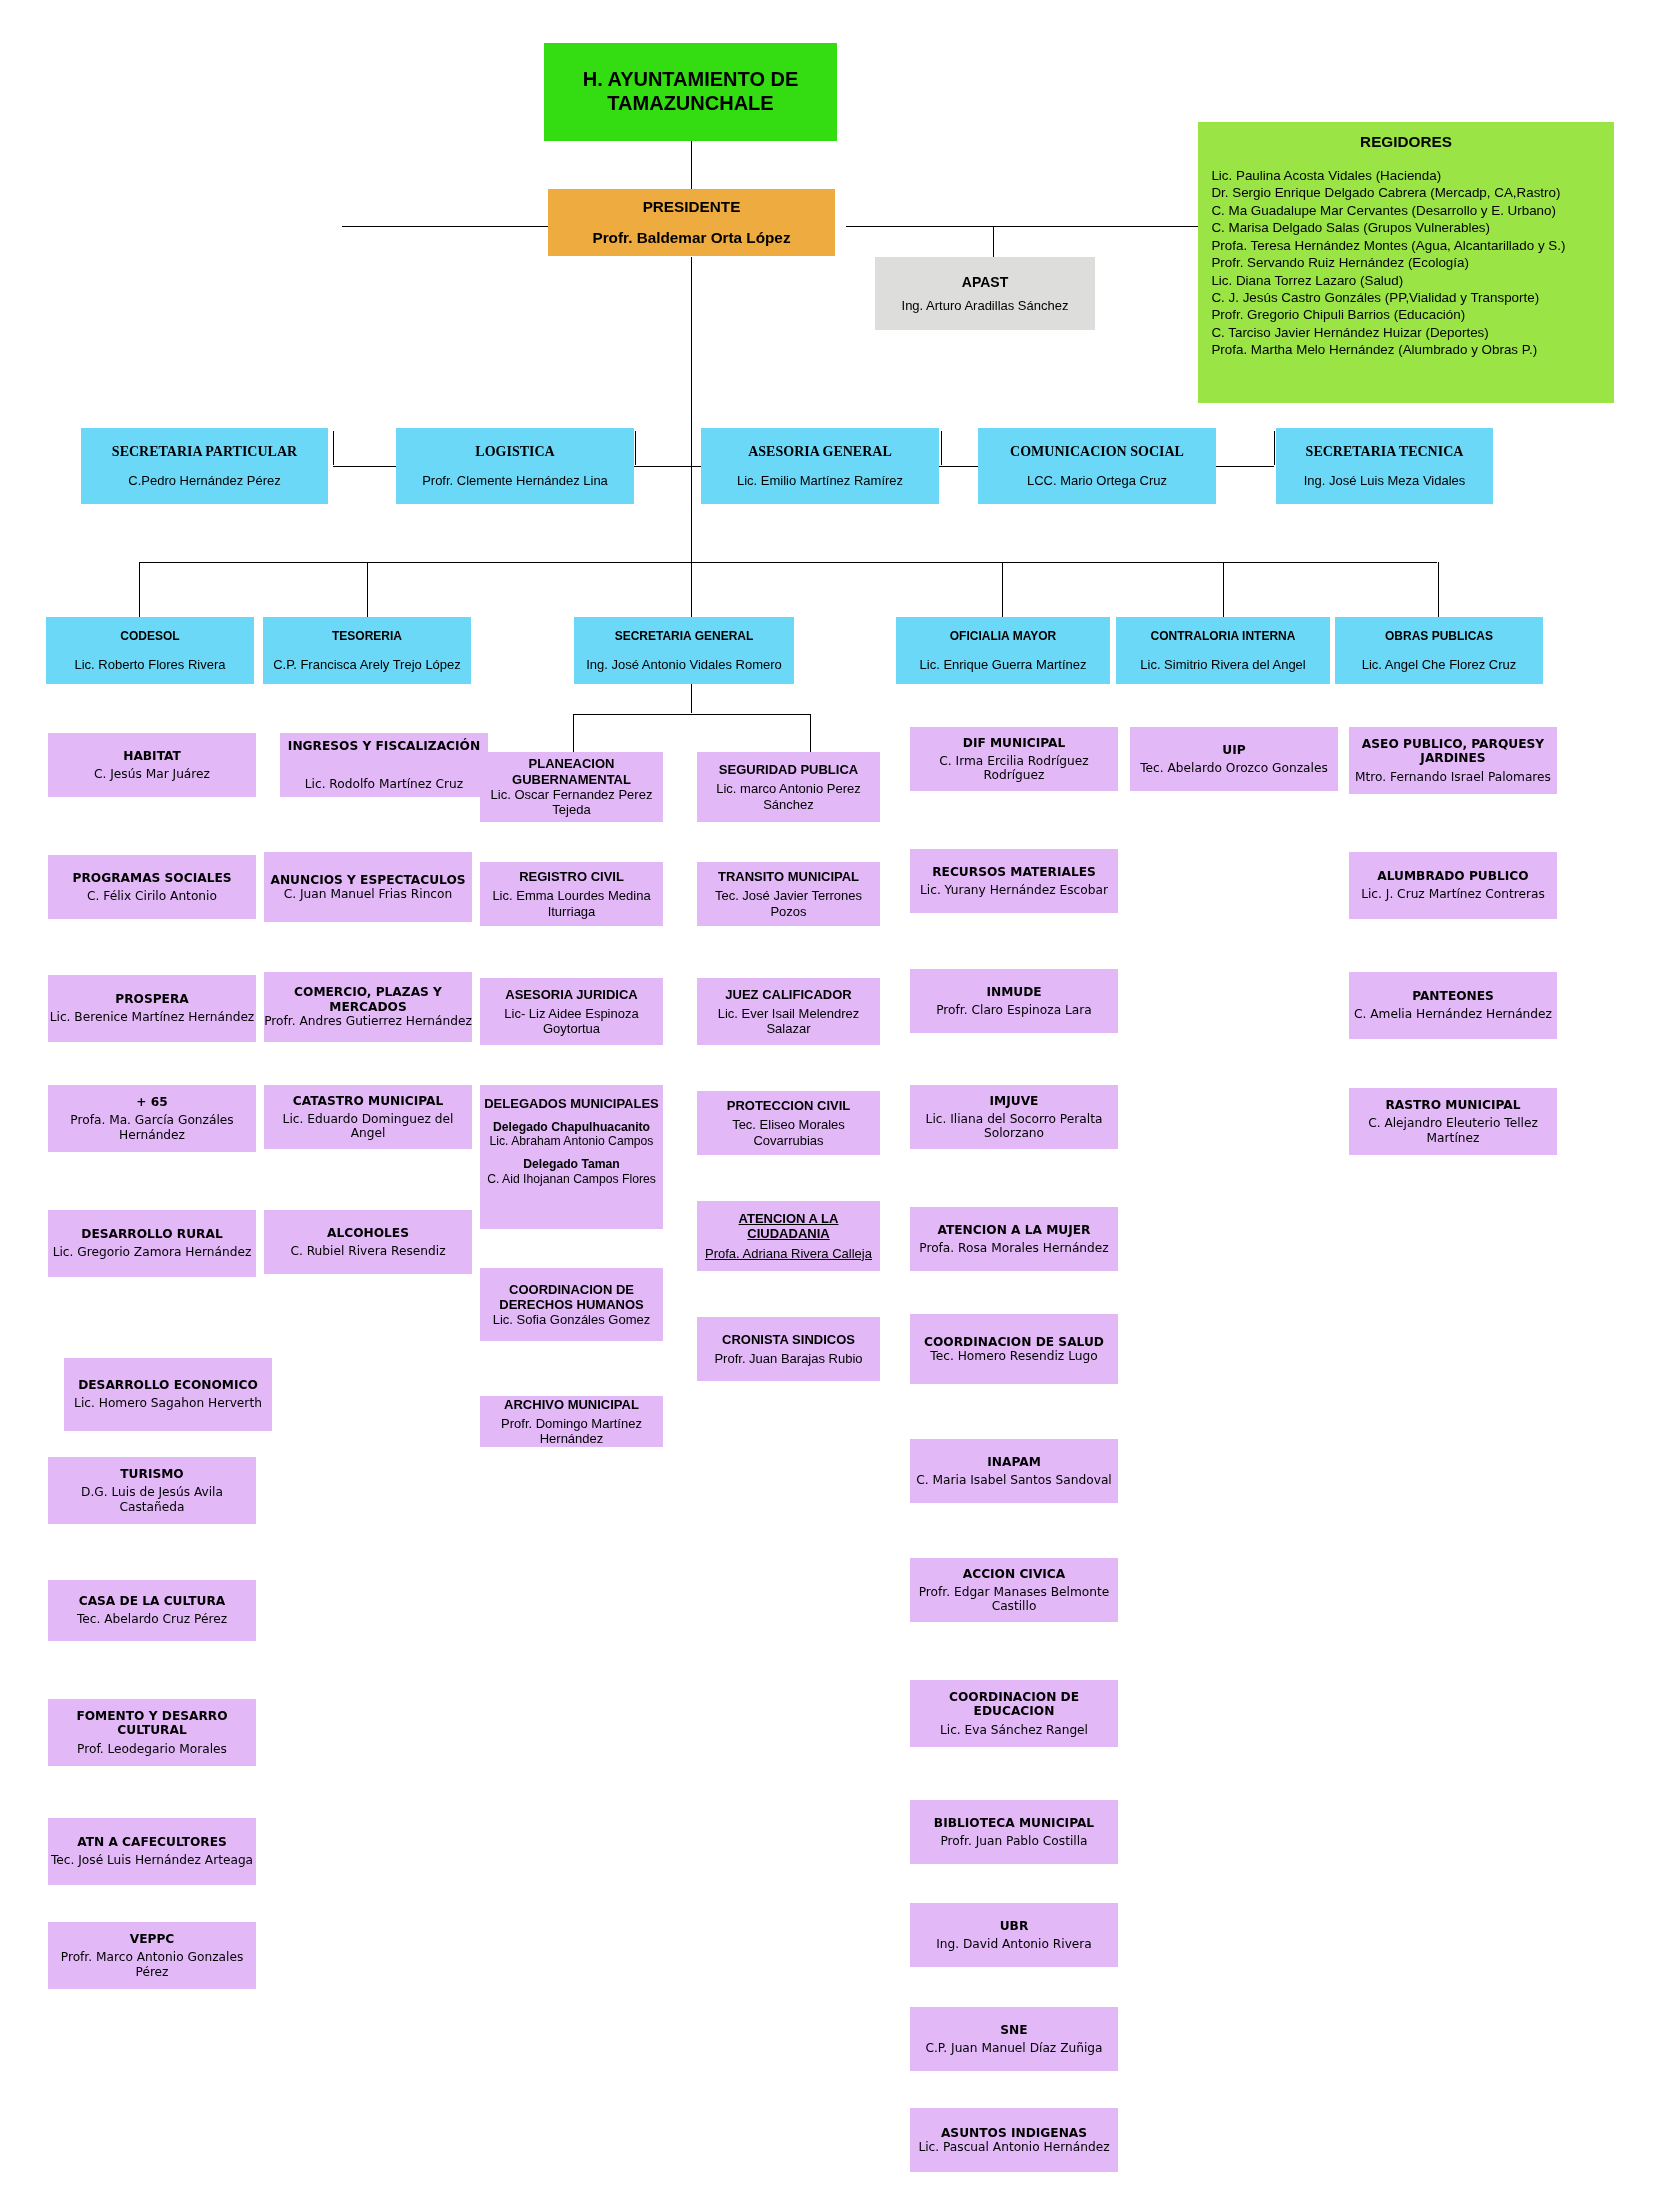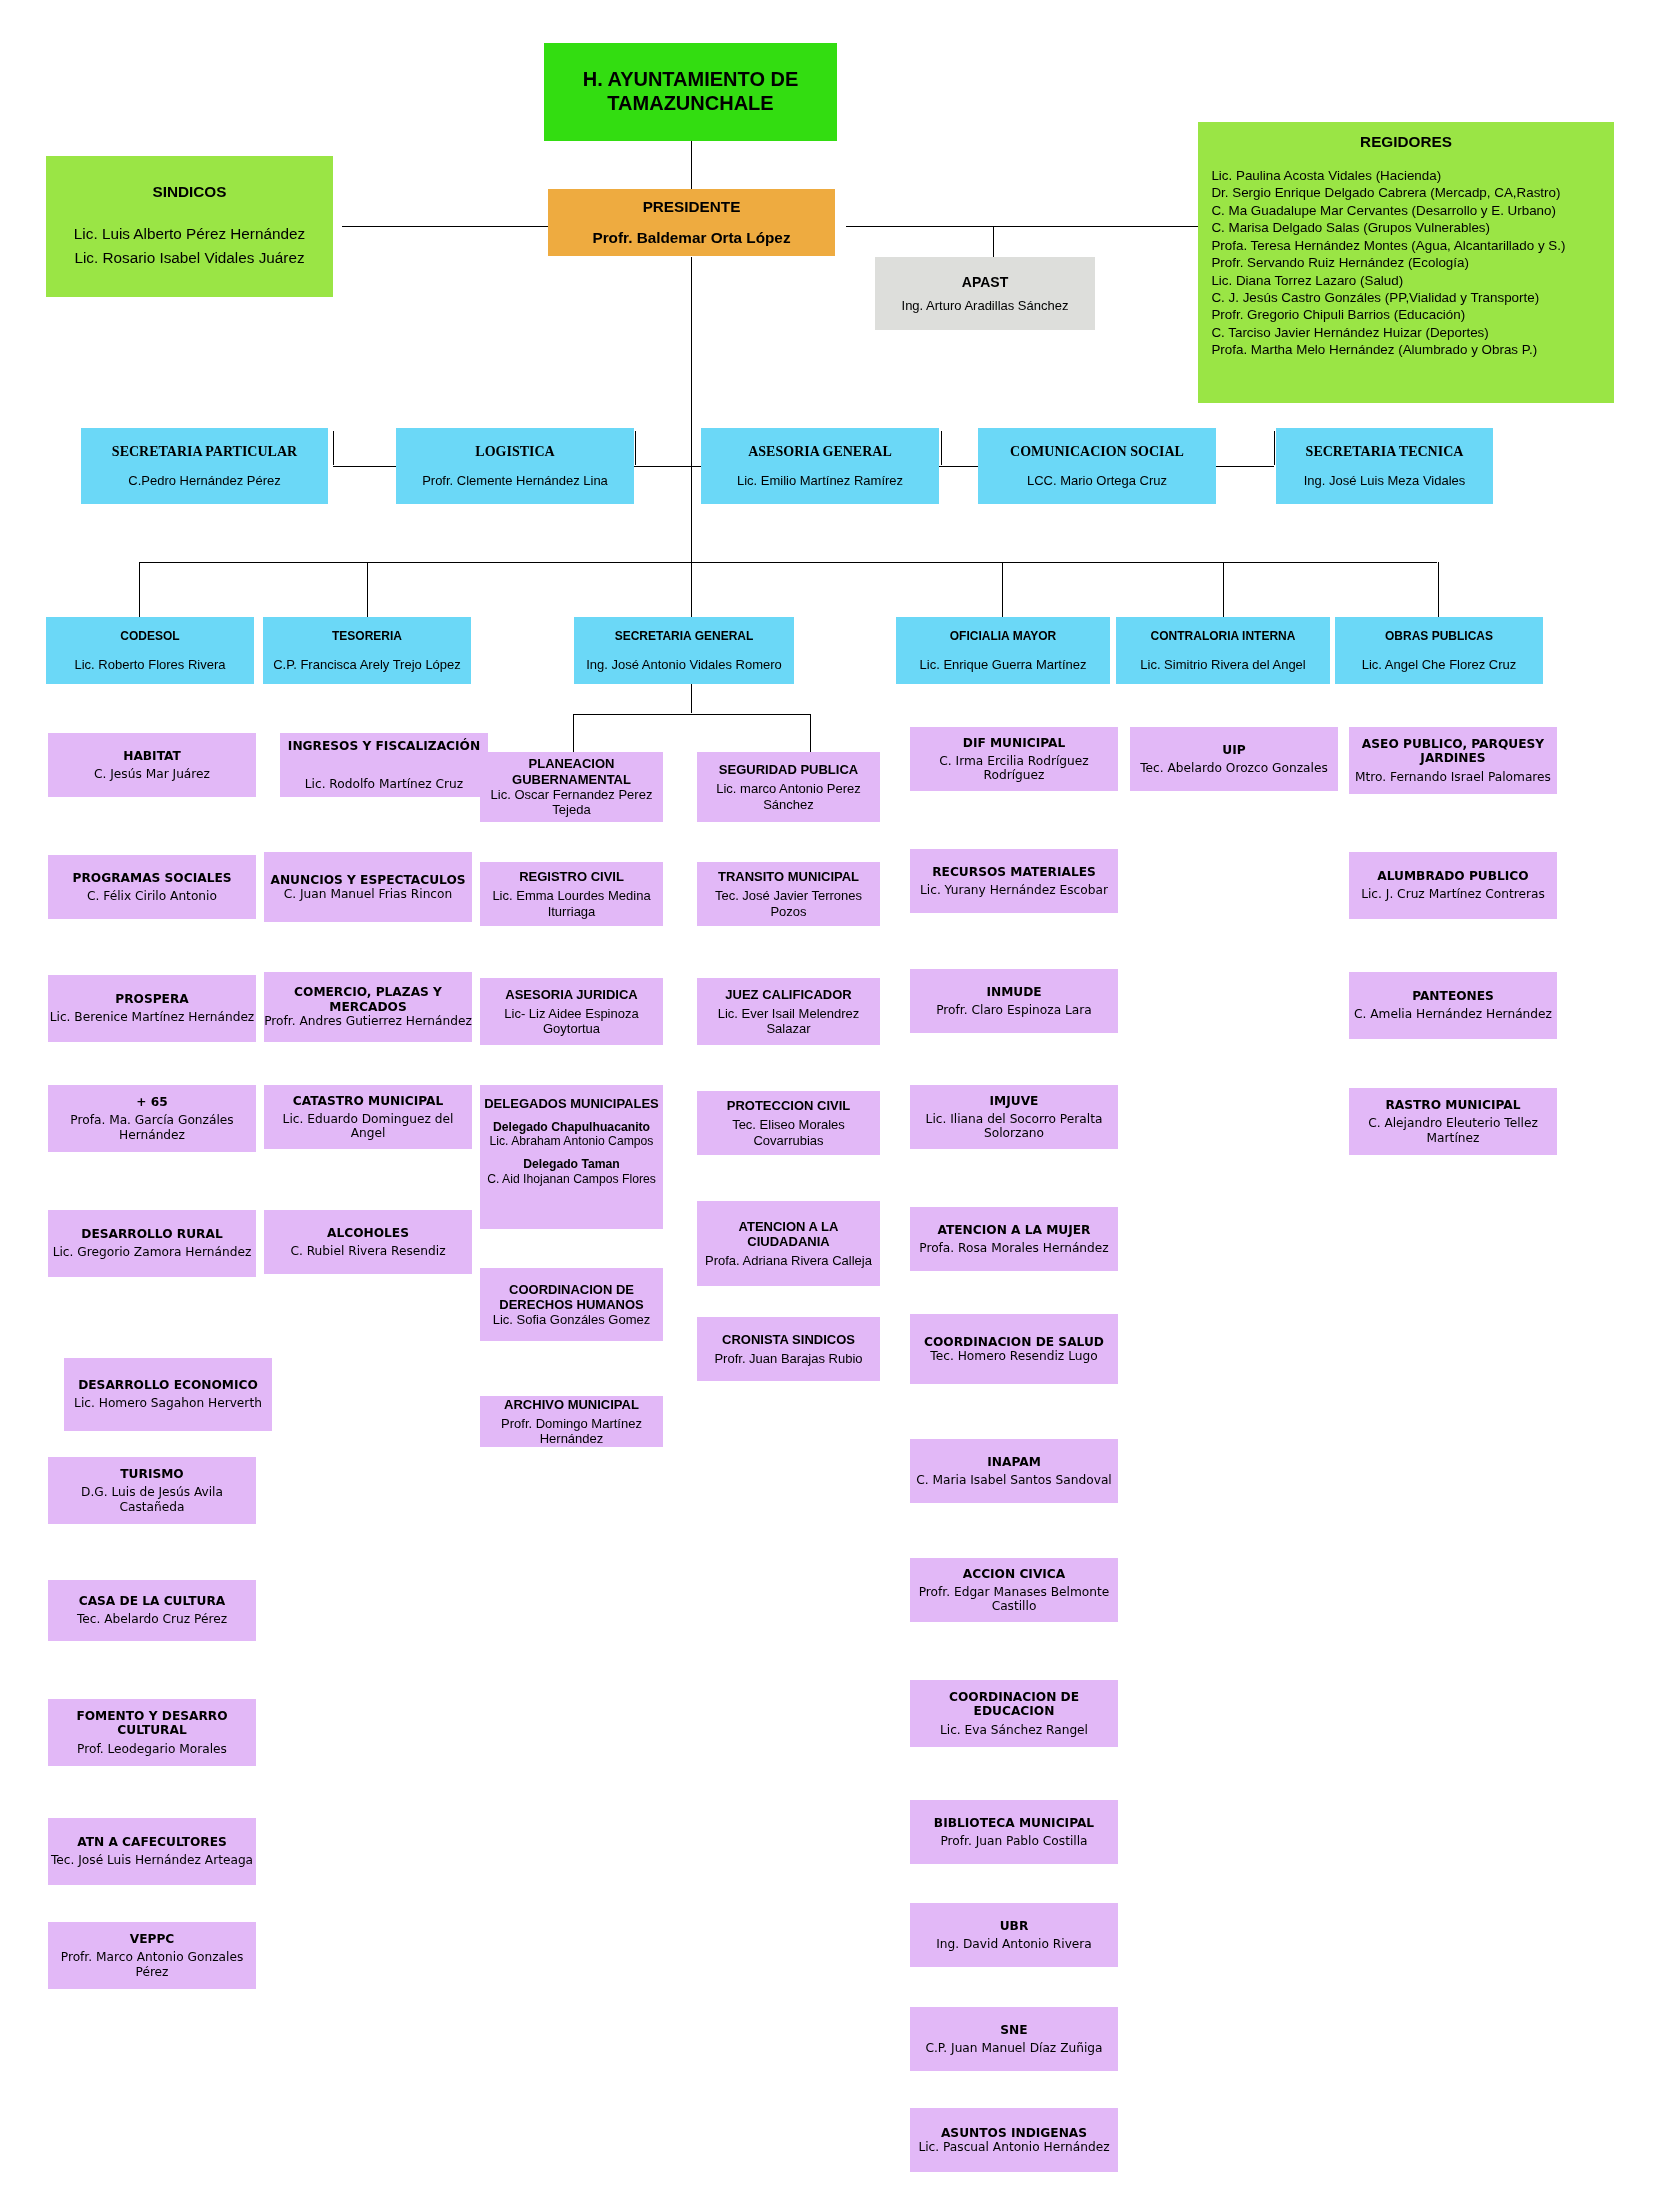--- a/index.html
+++ b/index.html
@@ -88,25 +88,20 @@
 
   <div class="ln lnv" style="left:691px;top:684px;height:29px;"></div>
   <div class="ln lnh" style="left:573px;top:714px;width:237px;"></div>
   <div class="ln lnv" style="left:573px;top:714px;height:38px;"></div>
   <div class="ln lnv" style="left:810px;top:714px;height:38px;"></div>
 
   <div class="box c-green root" style="left:544px;top:43px;width:293px;height:98px;">
     <div class="t">H. AYUNTAMIENTO DE TAMAZUNCHALE</div>
   </div>
 
-  <div class="box c-lgreen lvl2" style="left:46px;top:156px;width:287px;height:141px;">
-    <div class="t" style="margin-bottom:21px;">SINDICOS</div>
-    <div class="s" style="white-space:pre-line;line-height:1.55;">Lic. Luis Alberto Pérez Hernández
-Lic. Rosario Isabel Vidales Juárez</div>
-  </div>
 
   <div class="box c-orange lvl2" style="left:548px;top:189px;width:287px;height:67px;">
     <div class="t">PRESIDENTE</div>
     <div class="t" style="margin-top:13.4px;">Profr. Baldemar Orta López</div>
   </div>
 
   <div class="box c-gray apast" style="left:875px;top:257px;width:220px;height:73px;">
     <div class="t">APAST</div>
     <div class="s">Ing. Arturo Aradillas Sánchez</div>
   </div>
@@ -277,21 +272,21 @@
     <div class="s">Tec. José Javier Terrones Pozos</div>
   </div>
   <div class="box c-purple unit2" style="left:697px;top:978px;width:183px;height:67px;">
     <div class="t">JUEZ CALIFICADOR</div>
     <div class="s">Lic. Ever Isail Melendrez Salazar</div>
   </div>
   <div class="box c-purple unit2" style="left:697px;top:1091px;width:183px;height:64px;">
     <div class="t">PROTECCION CIVIL</div>
     <div class="s">Tec. Eliseo Morales Covarrubias</div>
   </div>
-  <div class="box c-purple unit2" style="left:697px;top:1201px;width:183px;height:85px;">
+  <div class="box c-purple unit2" style="left:697px;top:1201px;width:183px;height:70px;text-decoration:underline;">
     <div class="t">ATENCION A LA CIUDADANIA</div>
     <div class="s">Profa. Adriana Rivera Calleja</div>
   </div>
   <div class="box c-purple unit2" style="left:697px;top:1317px;width:183px;height:64px;">
     <div class="t">CRONISTA SINDICOS</div>
     <div class="s">Profr. Juan Barajas Rubio</div>
   </div>
 
   <div class="box c-purple unit" style="left:910px;top:727px;width:208px;height:64px;">
     <div class="t">DIF MUNICIPAL</div>

